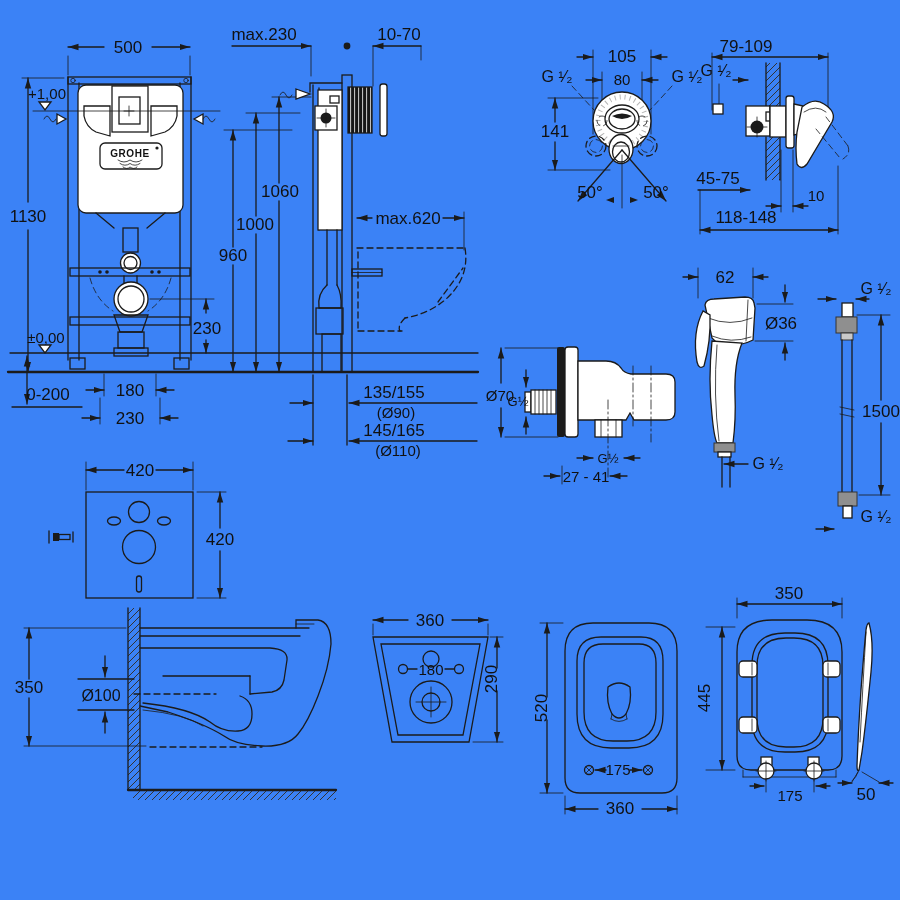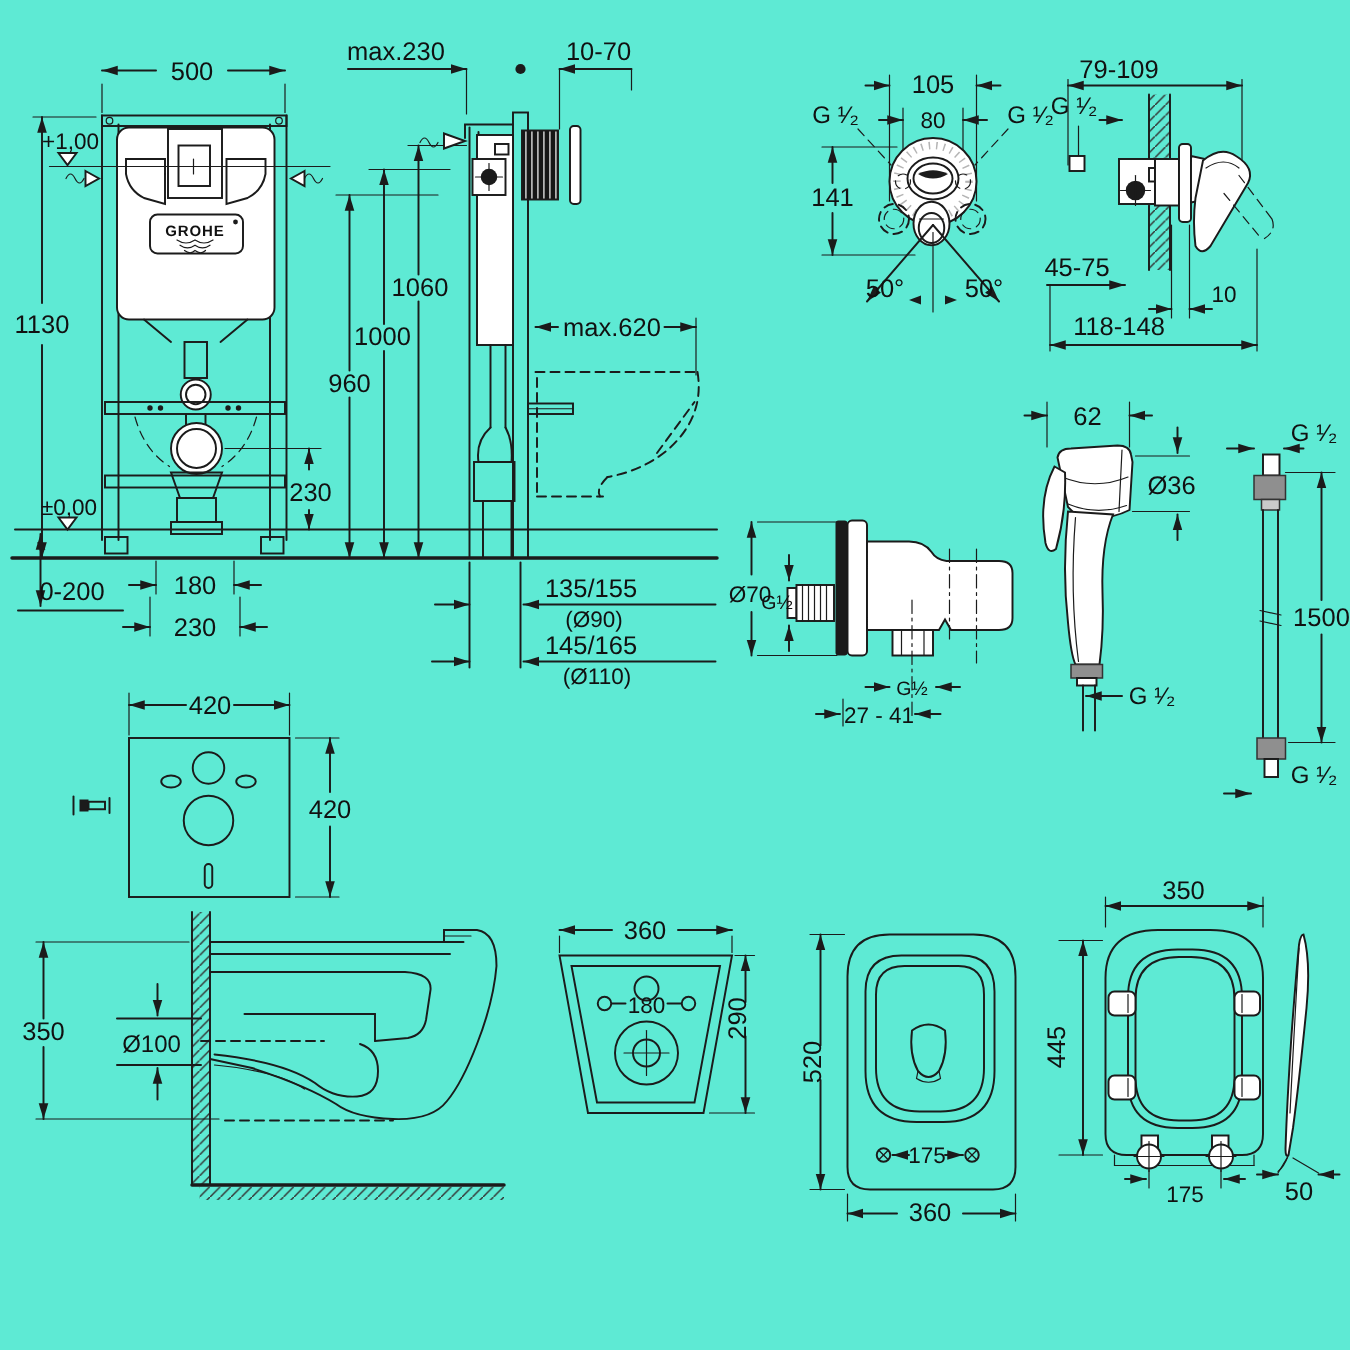--- a/index.html
+++ b/index.html
@@ -1,16 +1,16 @@
 <!DOCTYPE html>
 <html><head>
 <meta charset="utf-8">
 <style>
   html,body{margin:0;padding:0;background:#fff;}
-  #stage{width:900px;height:900px;background:#5eead4;position:relative;font-family:"Liberation Sans",sans-serif;}
+  #stage{width:900px;height:900px;background:#3b82f6;position:relative;font-family:"Liberation Sans",sans-serif;}
   svg{display:block;}
   svg *{vector-effect:none;}
   .ln{stroke:#1b1b1b;fill:none;stroke-width:1.3;stroke-linecap:round;}
   .w{fill:#fff;}
   .f{fill:#1b1b1b;stroke:none;}
   .thk{stroke-width:2.3;}
   .th{stroke-width:0.8;}
   .d5{stroke-dasharray:6 4;}
   .dd{stroke-dasharray:9 3 2 3;}
   .gray{fill:#8f8f8f;}

